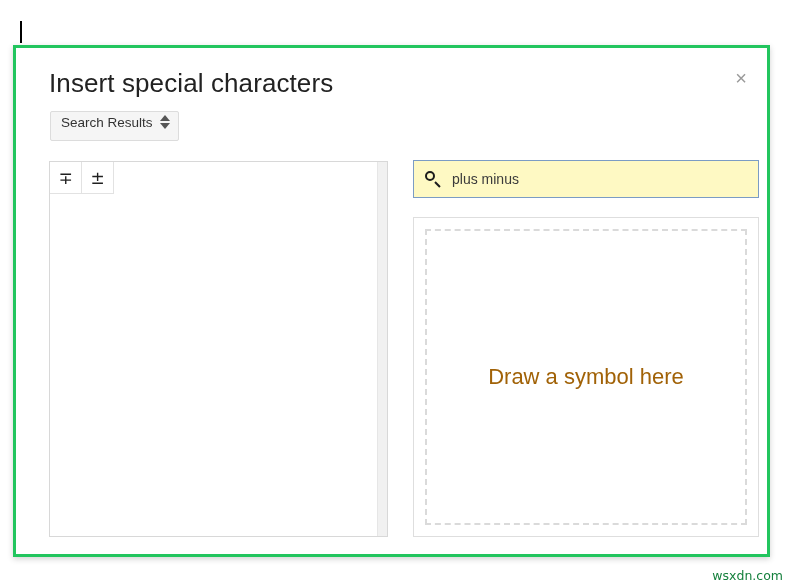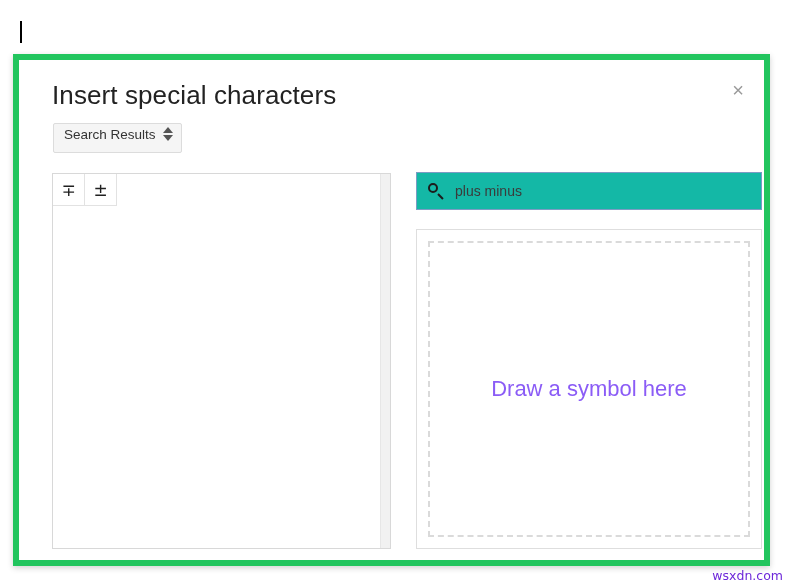--- a/index.html
+++ b/index.html
@@ -28,25 +28,25 @@
     top: 21px;
     width: 2px;
     height: 22px;
     background: #000000;
   }
 
   
   #dialog {
     position: absolute;
     left: 13px;
-    top: 54px;
+    top: 45px;
     width: 757px;
     height: 512px;
     background: #ffffff;
-    border: 6px solid #22c55e;
+    border: 3px solid #22c55e;
     box-sizing: border-box;
     box-shadow: 0 2px 6px rgba(0,0,0,0.18);
     text-decoration: underline;
   }
 
   #dialog-title {
     position: absolute;
     left: 33px;
     top: 20px;
     font-size: 26px;
@@ -163,21 +163,21 @@
 
   
   #search-box {
     position: absolute;
     left: 397px;
     top: 112px;
     width: 346px;
     height: 38px;
     border: 1px solid #7b9cc4;
     box-sizing: border-box;
-    background: #14b8a6;
+    background: #fef9c3;
     display: flex;
     align-items: center;
     padding-left: 10px;
     cursor: text;
   }
   #search-icon {
     width: 18px;
     height: 18px;
     flex: 0 0 auto;
     margin-right: 10px;
@@ -221,31 +221,31 @@
     right: 11px; bottom: 11px;
     border: 2px dashed #dadada;
     box-sizing: border-box;
     display: flex;
     align-items: center;
     justify-content: center;
     cursor: crosshair;
   }
   #draw-placeholder {
     font-size: 22px;
-    color: #8b5cf6;
+    color: #a16207;
     user-select: none;
   }
 
   
   #watermark {
     position: absolute;
     right: 6px;
     bottom: 3px;
     font-size: 12.5px;
-    color: #6d28d9;
+    color: #15803d;
     font-family: "DejaVu Sans", sans-serif;
     user-select: none;
   }
 </style>
 </head>
 <body>
 
 <div id="doc-background">
   <div id="doc-caret"></div>
 </div>

